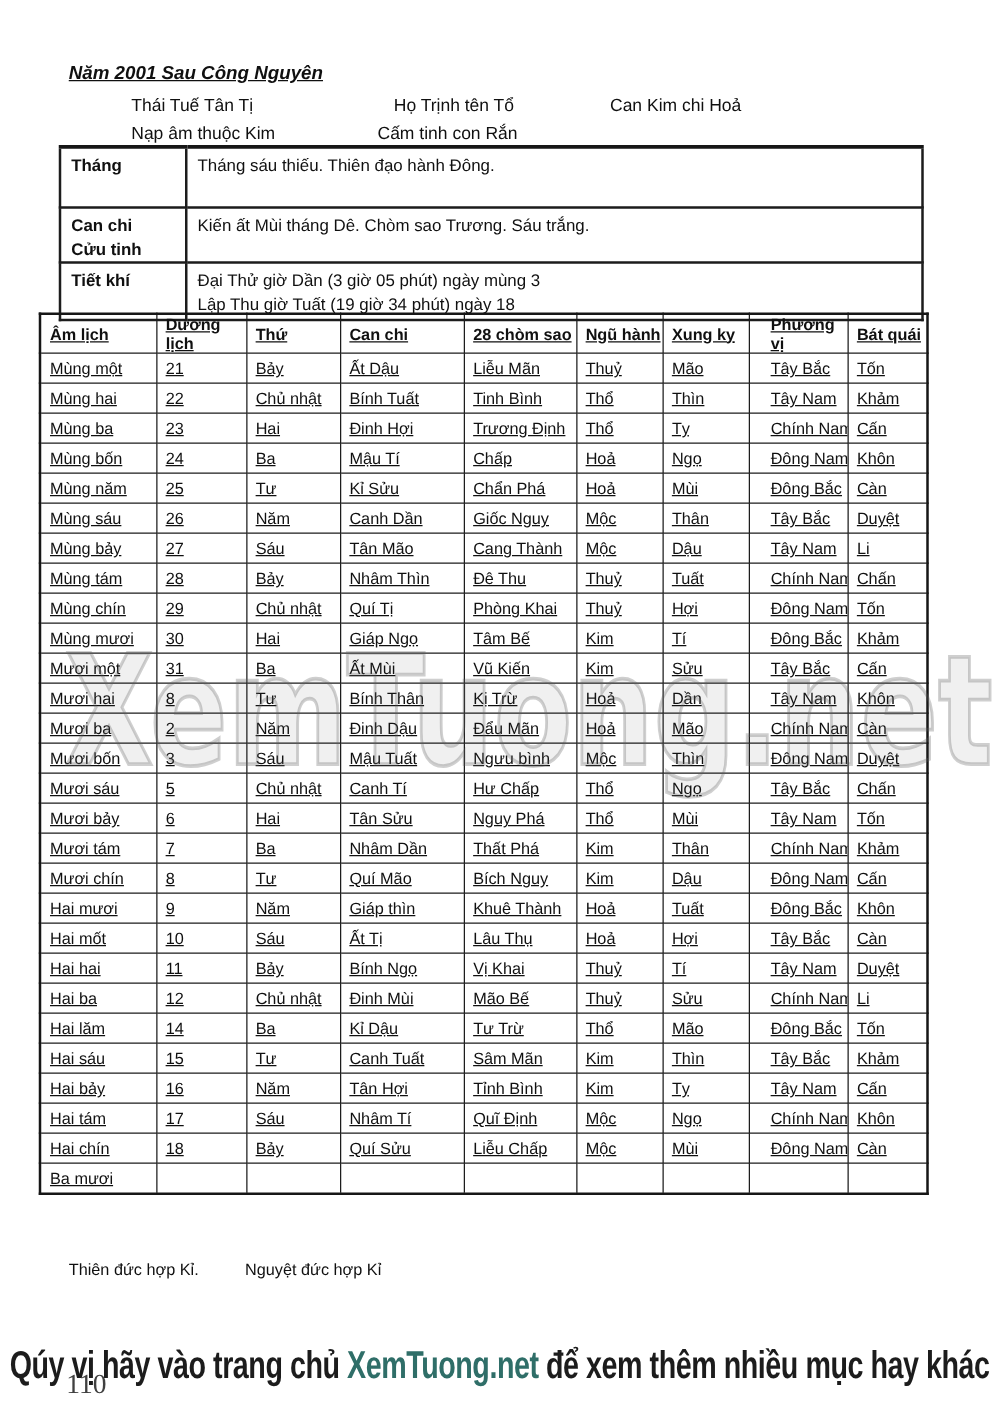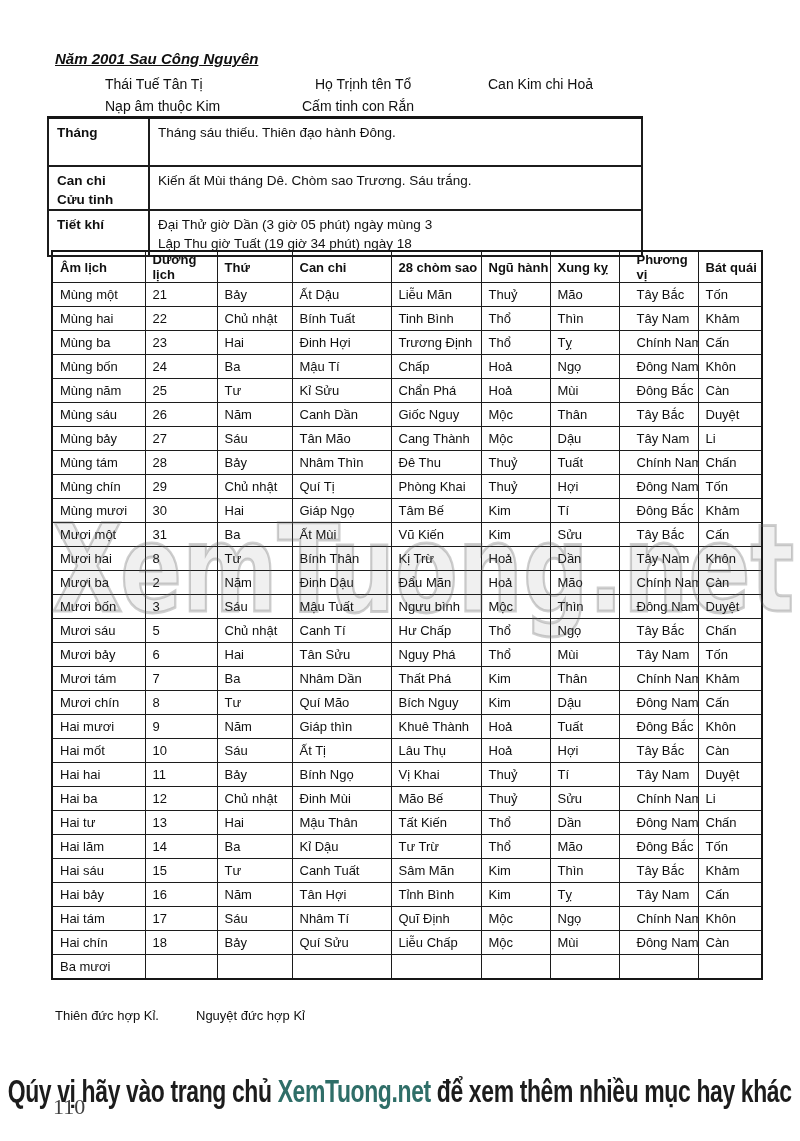--- a/index.html
+++ b/index.html
@@ -12,32 +12,32 @@
   .doc-title { position:absolute; left:55px; top:50px;
     font-size:15px; font-weight:bold; font-style:italic;text-decoration:underline; }
   .hdr-item { position:absolute; font-size:14px; }
   .h-taituе { left:105px; top:76px; }
   .h-hoten  { left:315px; top:76px; }
   .h-cankim { left:488px; top:76px; }
   .h-napam  { left:105px; top:98px; }
   .h-camtinh{ left:302px; top:98px; }
   
   table { border-collapse:collapse; }
-  .info-table { position:absolute; left:47px; top:116px; width:596px;
+  .info-table { position:absolute; left:47px; top:116px; width:692px;
     table-layout:fixed; }
   .info-table td { border:2px solid #1c1c1c; vertical-align:top;
     font-size:13.5px; padding:4px 6px 0 8px; }
   .info-table td.lbl { font-weight:bold; width:85px; }
   .info-table tr.r0 td { height:42px; border-top:3px solid #161616; }
   .info-table tr.r1 td { height:38px; }
   .info-table tr.r2 td { height:40px; }
   .info-line { line-height:19px; }
   
-  .cal-table { position:absolute; left:51px; top:250px; width:710px;
-    table-layout:fixed; border:2px solid #161616; }
+  .cal-table { position:absolute; left:31px; top:250px; width:710px;
+    table-layout:fixed; border:2px solid #161616;text-decoration:underline; }
   .cal-table th { border:1px solid #1c1c1c; font-size:13px; font-weight:bold;
     text-align:left; padding:0 0 0 7px; height:25px; }
   .cal-table td { border:1px solid #1c1c1c; font-size:13px;
     padding:0 0 0 7px; height:23px; white-space:nowrap; overflow:hidden; }
   .cal-table td:nth-child(8), .cal-table th:nth-child(8) { padding-left:17px; }
   
   .note { position:absolute; top:1008px; font-size:13px; }
   .note-left  { left:55px; }
   .note-right { left:196px; }
   
@@ -361,31 +361,20 @@
           <td>12</td>
           <td>Chủ nhật</td>
           <td>Đinh Mùi</td>
           <td>Mão Bế</td>
           <td>Thuỷ</td>
           <td>Sửu</td>
           <td>Chính Nam</td>
           <td>Li</td>
         </tr>
         <tr>
-          <td>Hai tư</td>
-          <td>13</td>
-          <td>Hai</td>
-          <td>Mậu Thân</td>
-          <td>Tất Kiến</td>
-          <td>Thổ</td>
-          <td>Dần</td>
-          <td>Đông Nam</td>
-          <td>Chấn</td>
-        </tr>
-        <tr>
           <td>Hai lăm</td>
           <td>14</td>
           <td>Ba</td>
           <td>Kỉ Dậu</td>
           <td>Tư Trừ</td>
           <td>Thổ</td>
           <td>Mão</td>
           <td>Đông Bắc</td>
           <td>Tốn</td>
         </tr>

